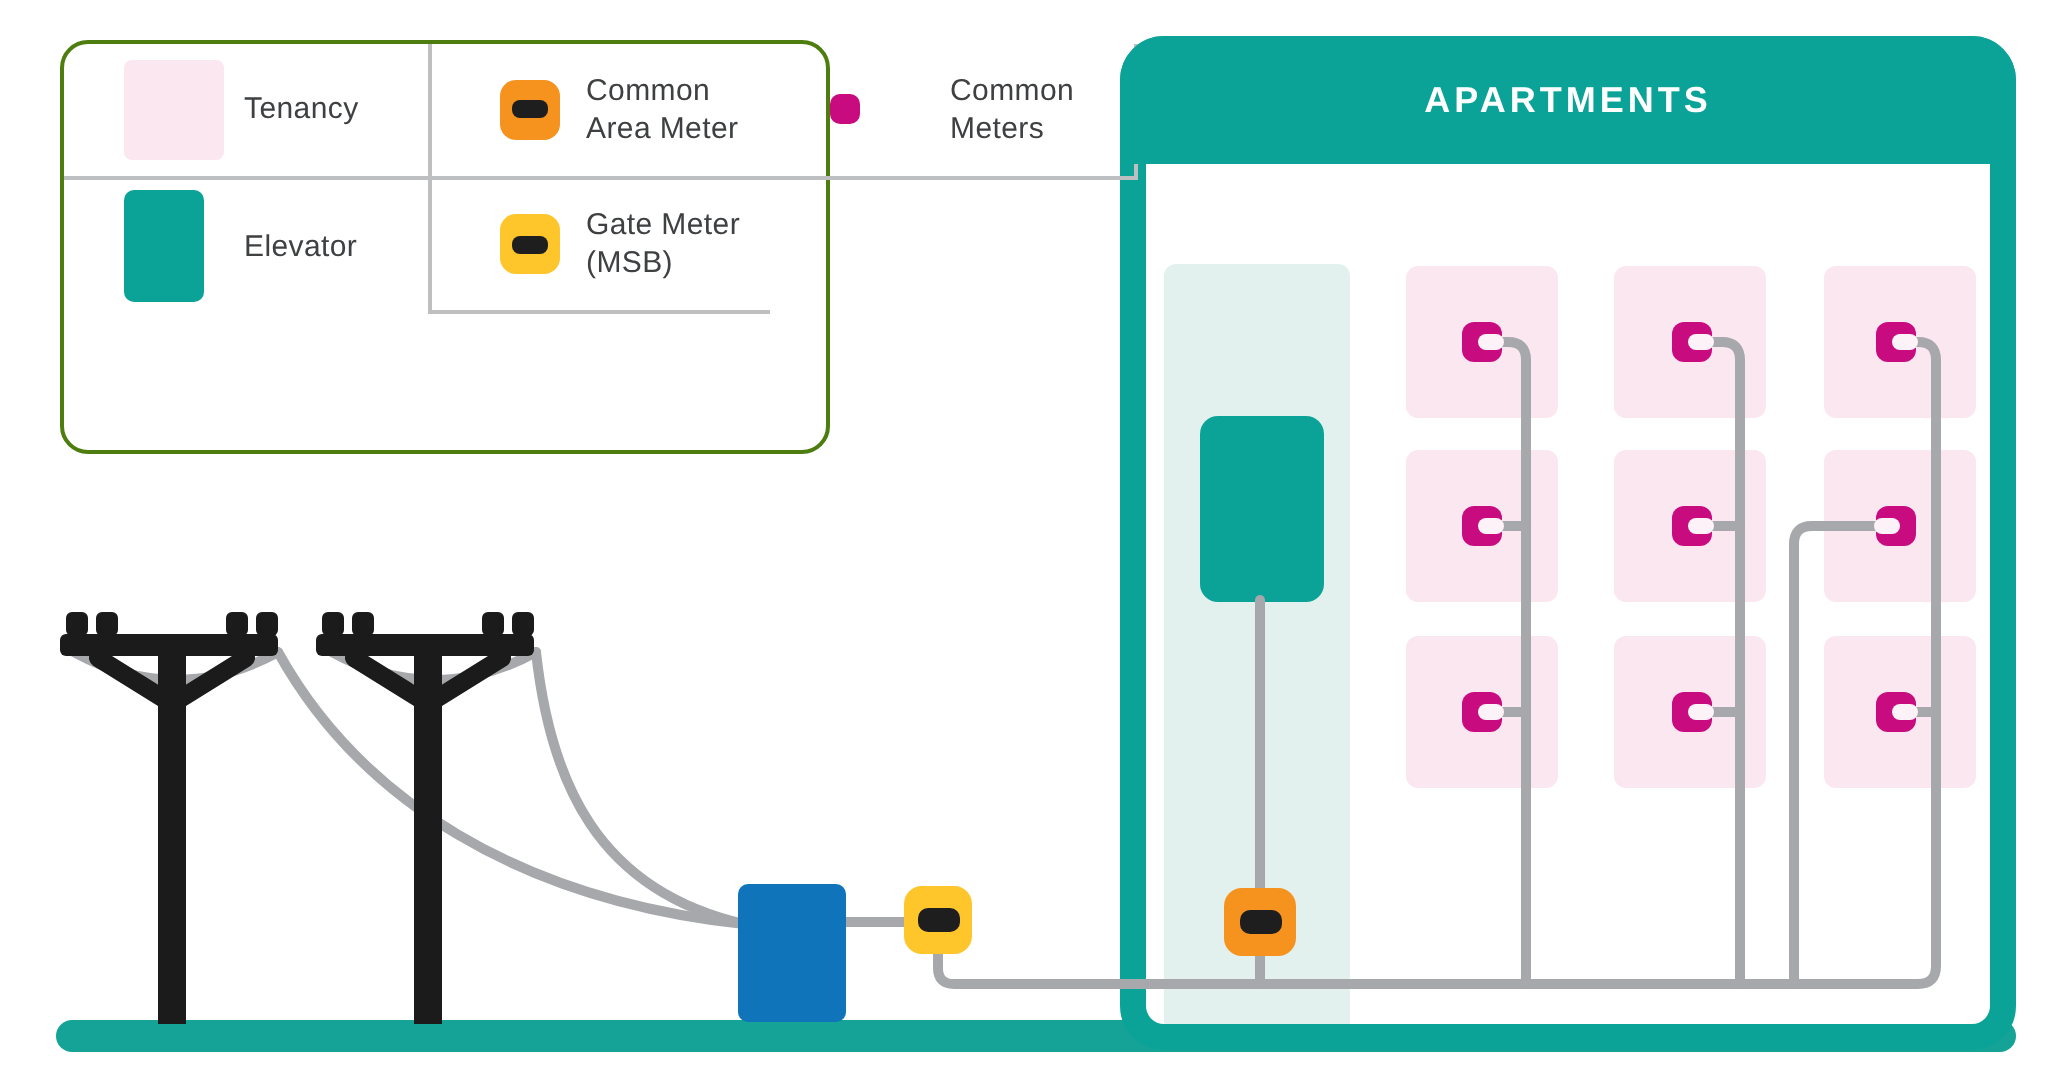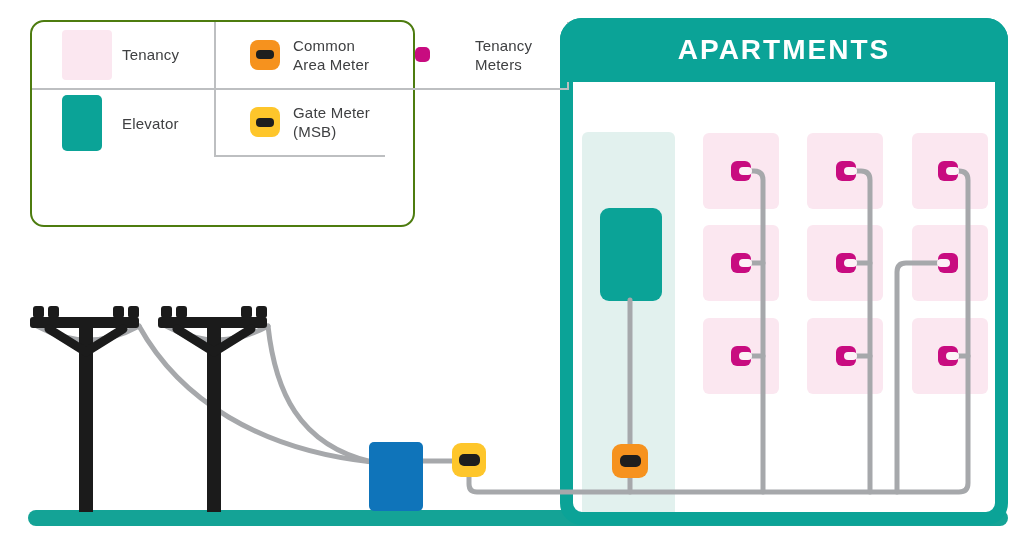--- a/index.html
+++ b/index.html
@@ -41,21 +41,21 @@
     position:absolute;left:560px;top:18px;width:448px;height:507px;
     box-sizing:border-box;border:13px solid #0ba397;border-radius:22px;
     background:#fff;z-index:1;
   }
   .building-header{
     position:absolute;left:560px;top:18px;width:448px;height:64px;
     background:#0ba397;border-radius:22px 22px 0 0;z-index:2;
     display:flex;align-items:center;justify-content:center;
   }
   .building-title{
-    color:#fff;font-size:28px;font-weight:bold;letter-spacing:2px;
+    color:#fff;font-size:18px;font-weight:bold;letter-spacing:2px;
   }
   .shaft{
     position:absolute;left:582px;top:132px;width:93px;height:380px;
     background:#e2f1ee;border-radius:6px 6px 0 0;z-index:2;
   }
   .elevator{
     position:absolute;left:600px;top:208px;width:62px;height:93px;
     background:#0ba397;border-radius:9px;z-index:2;
   }
   .tenancy{
@@ -105,21 +105,21 @@
         <span class="meter-chip chip-30 chip-orange">
             <span class="bar"></span>
           </span>
       </span>
       <span class="legend-label">Common Area Meter</span>
     </div>
     <div class="legend-cell colL rowM">
       <span class="legend-iconbox">
         <span class="sw-tmeter"></span>
       </span>
-      <span class="legend-label">Tenancy Meters</span>
+      <span class="legend-label">Common Meters</span>
     </div>
     <div class="legend-cell colL rowB">
       <span class="legend-iconbox">
         <span class="sw-elevator"></span>
       </span>
       <span class="legend-label">Elevator</span>
     </div>
     <div class="legend-cell colR rowM">
       <span class="legend-iconbox">
         <span class="meter-chip chip-30 chip-yellow">

